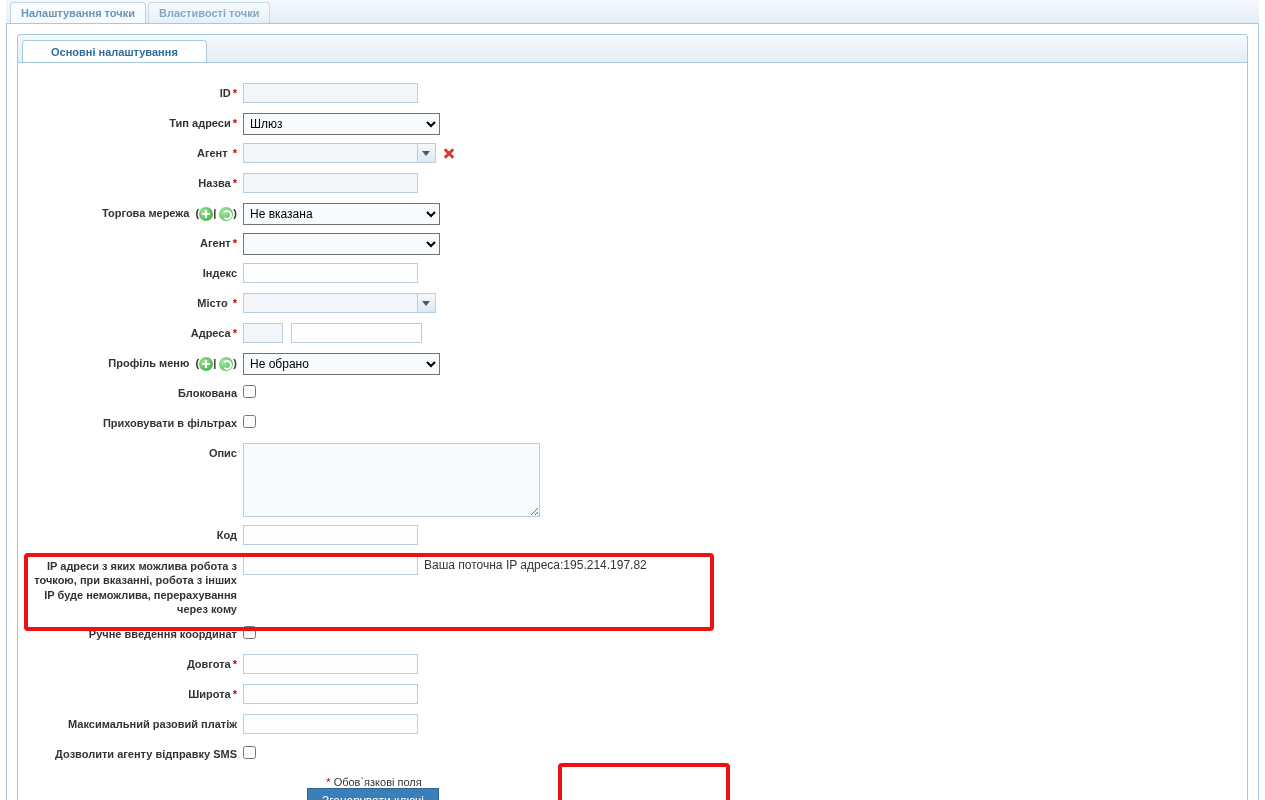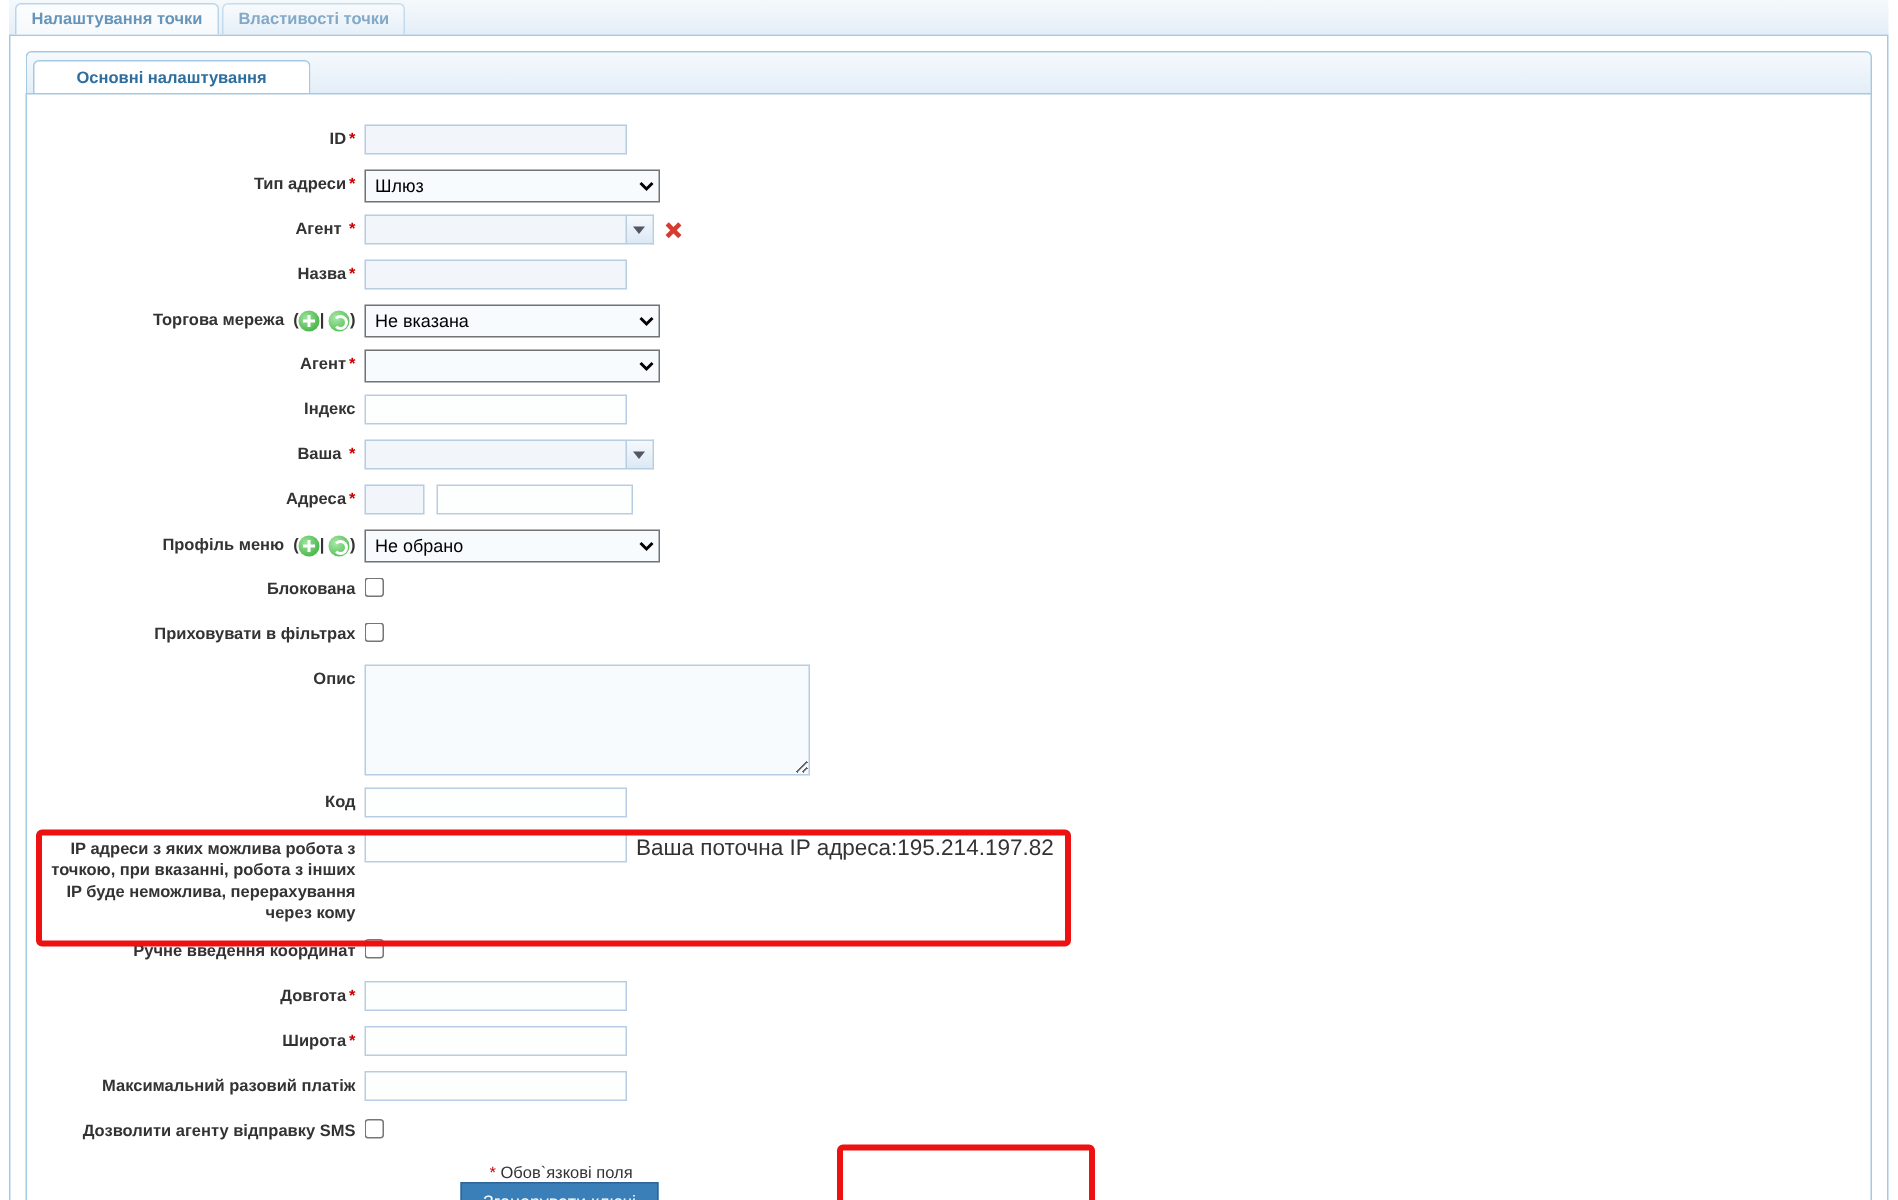--- a/index.html
+++ b/index.html
@@ -172,21 +172,21 @@
     background: #fdfefe;
     padding: 1px 4px;
   }
   .hl-red {
     position: absolute;
     border: 4px solid #e11;
     border-radius: 4px;
     pointer-events: none;
   }
   .note-text {
-    font-size: 15px;
+    font-size: 12px;
     color: #333;
   }
   .footer-box {
     width: 690px;
     margin-top: 10px;
     margin-left: 0;
     text-align: center;
   }
   .gen-btn {
     display: inline-block;
@@ -301,21 +301,21 @@
         <div class="form-label">
           <span>Індекс</span>
         </div>
         <div class="form-ctrl">
           <input type="text" class="txt" value="" style="">
         </div>
       </div>
 
       <div class="form-row">
         <div class="form-label">
-          <span>Ваша</span>&nbsp;<span class="req">*</span>
+          <span>Місто</span>&nbsp;<span class="req">*</span>
         </div>
         <div class="form-ctrl">
           <div class="combo-wrap">
             <input type="text" class="txt blur" style="width: 175px;" value="">
             <div class="combo-btn"></div>
           </div>
         </div>
       </div>
 
       <div class="form-row">

